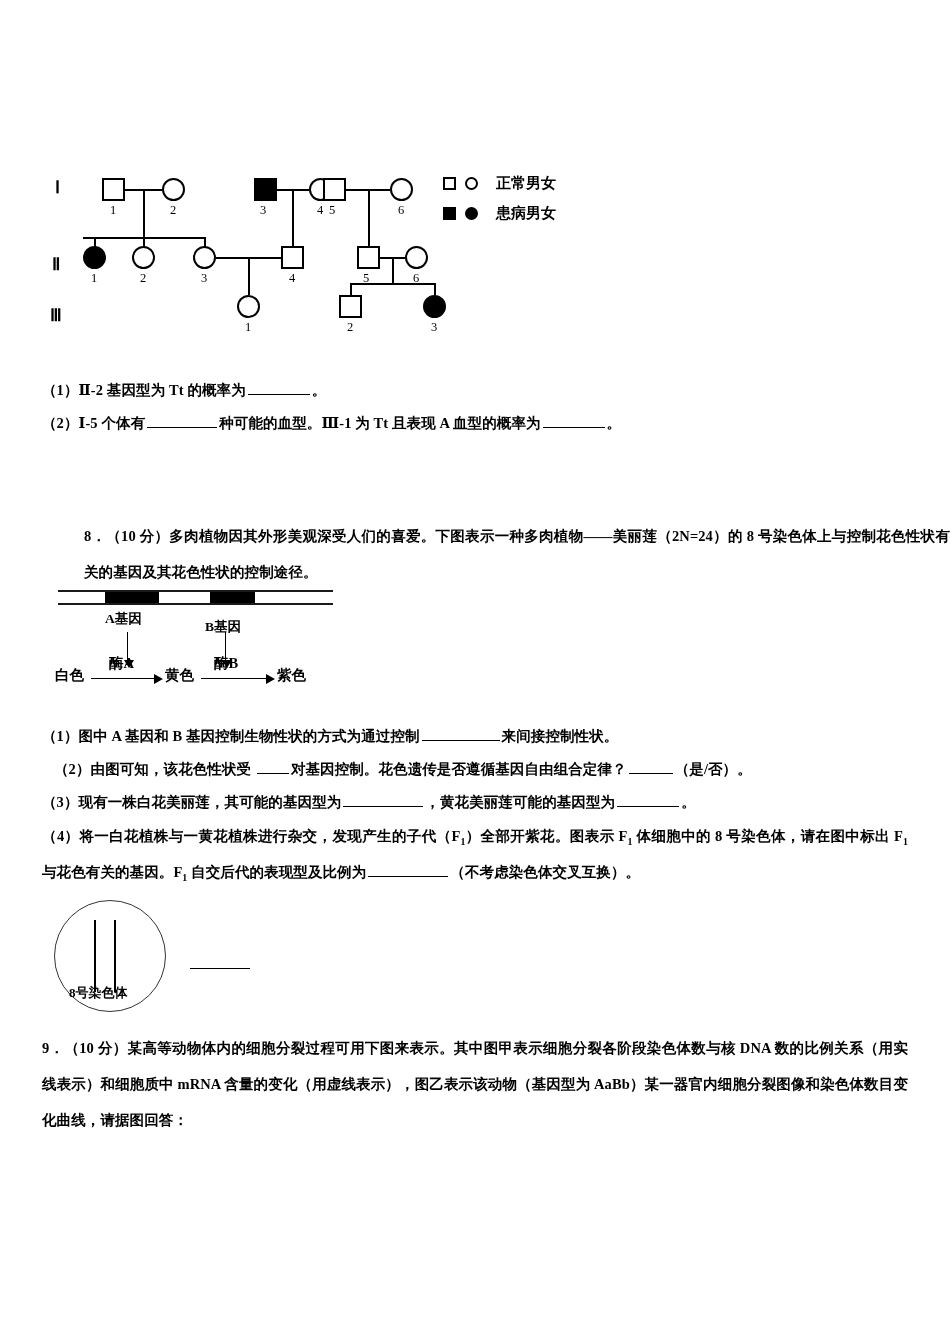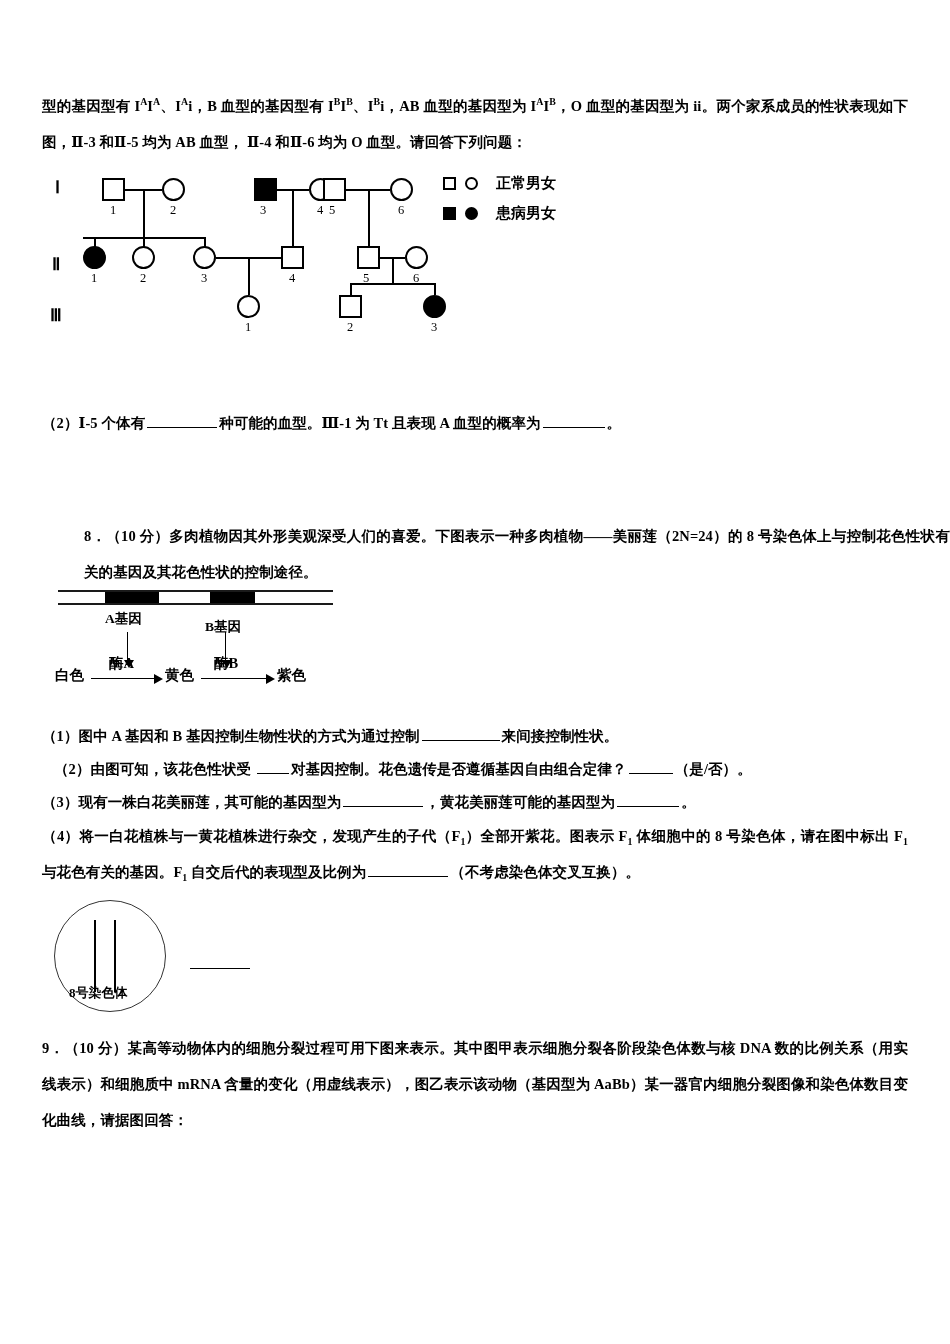--- a/index.html
+++ b/index.html
@@ -211,23 +211,20 @@
     position: absolute;
     height: 0;
     border-top: 1.7px solid #000;
   }
 </style>
 </head>
 <body>
 
 <div class="page">
 
-  <div class="para" style="left:42px; top:88px; width:866px;">
-    <span>型的基因型有 I<sup>A</sup>I<sup>A</sup>、I<sup>A</sup>i，B 血型的基因型有 I<sup>B</sup>I<sup>B</sup>、I<sup>B</sup>i，AB 血型的基因型为 I<sup>A</sup>I<sup>B</sup>，O 血型的基因型为 ii。两个家系成员的性状表现如下图，Ⅱ-3 和Ⅱ-5 均为 AB 血型， Ⅱ-4 和Ⅱ-6 均为 O 血型。请回答下列问题：</span>
-  </div>
 
   <div id="pedigree">
 
     <div class="gen-label" style="left:5px; top:12px;">Ⅰ</div>
     <div class="gen-label" style="left:2px; top:89px;">Ⅱ</div>
     <div class="gen-label" style="left:0px; top:140px;">Ⅲ</div>
 
     <div class="sq" style="left:52px; top:13px;"></div>
     <div class="idnum" style="left:54px; top:38px;">1</div>
 
@@ -305,20 +302,23 @@
       <span class="lg-ci"></span>
       <span class="lg-text">正常男女</span>
     </div>
     <div class="lg-row" style="left:0; top:32px;text-align:right;">
       <span class="lg-sq filled"></span>
       <span class="lg-ci filled"></span>
       <span class="lg-text">患病男女</span>
     </div>
   </div>
 
+  <div class="para" style="left:42px; top:372px; width:866px;">
+    <span>（1）Ⅱ-2 基因型为 Tt 的概率为<span class="blank" style="width:62px"></span>。</span>
+  </div>
   <div class="para" style="left:42px; top:405px; width:866px;">
     <span>（2）Ⅰ-5 个体有<span class="blank" style="width:70px"></span>种可能的血型。Ⅲ-1 为 Tt 且表现 A 血型的概率为<span class="blank" style="width:62px"></span>。</span>
   </div>
 
   <div class="para" style="left:42px; top:518px; width:866px;margin-left:42px;">
     <span>8．（10 分）多肉植物因其外形美观深受人们的喜爱。下图表示一种多肉植物——美丽莲（2N=24）的 8 号染色体上与控制花色性状有关的基因及其花色性状的控制途径。</span>
   </div>
 
   <div id="genemap">
     <div class="chrom-bar">

